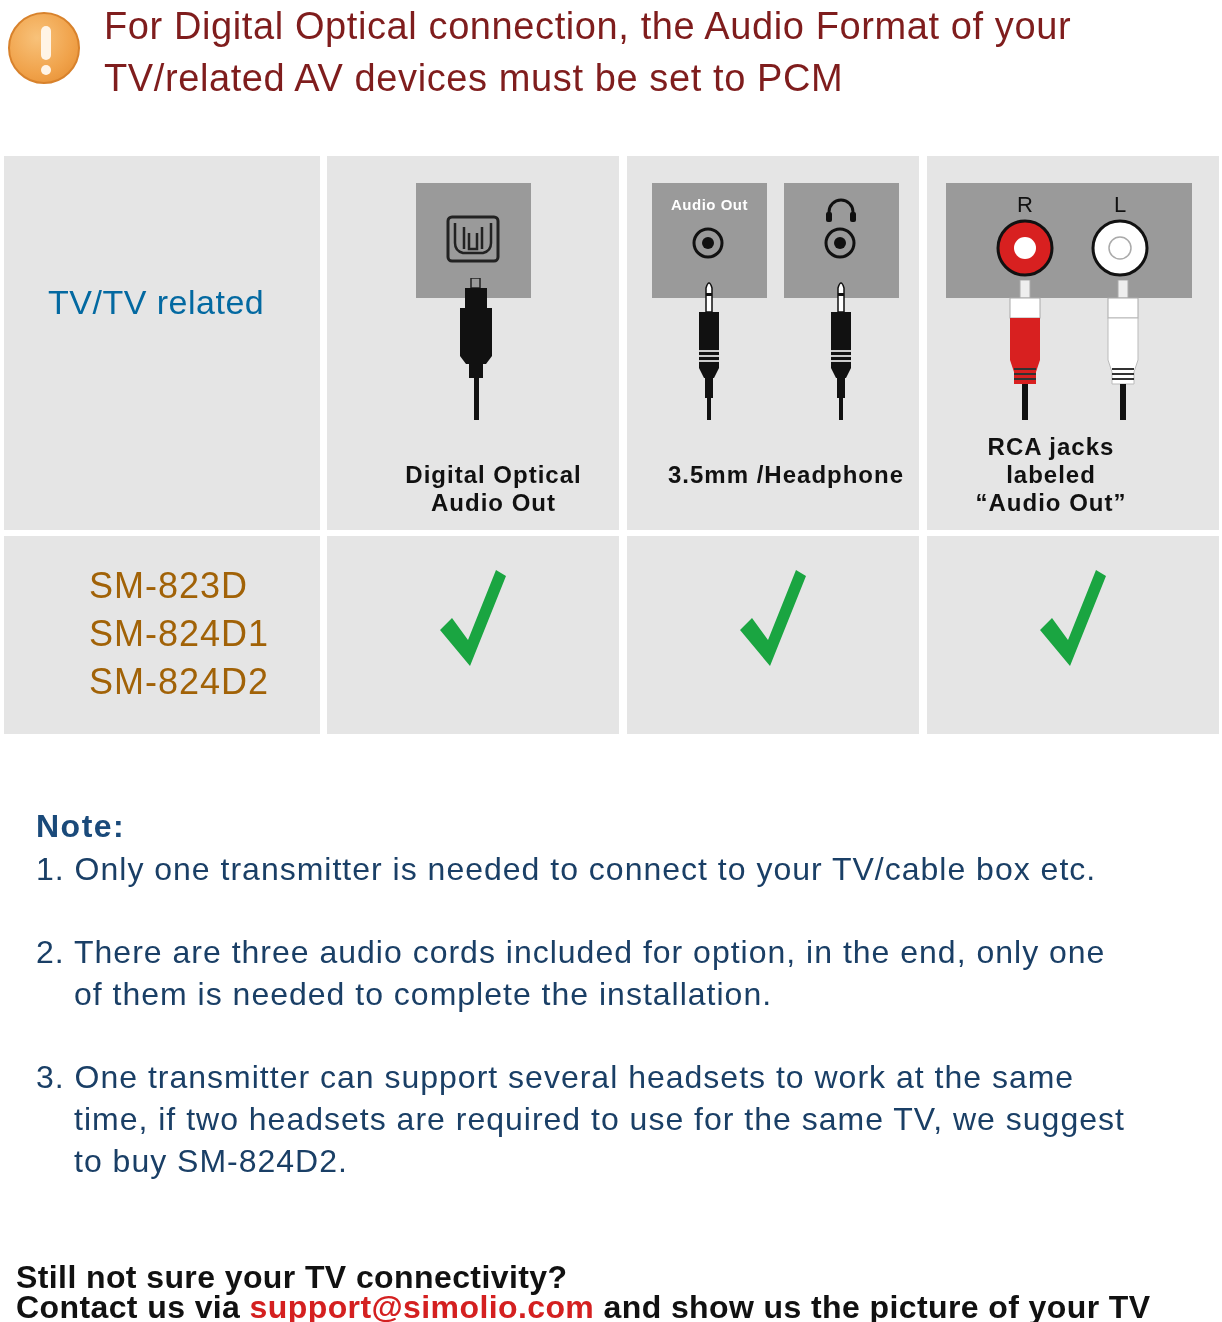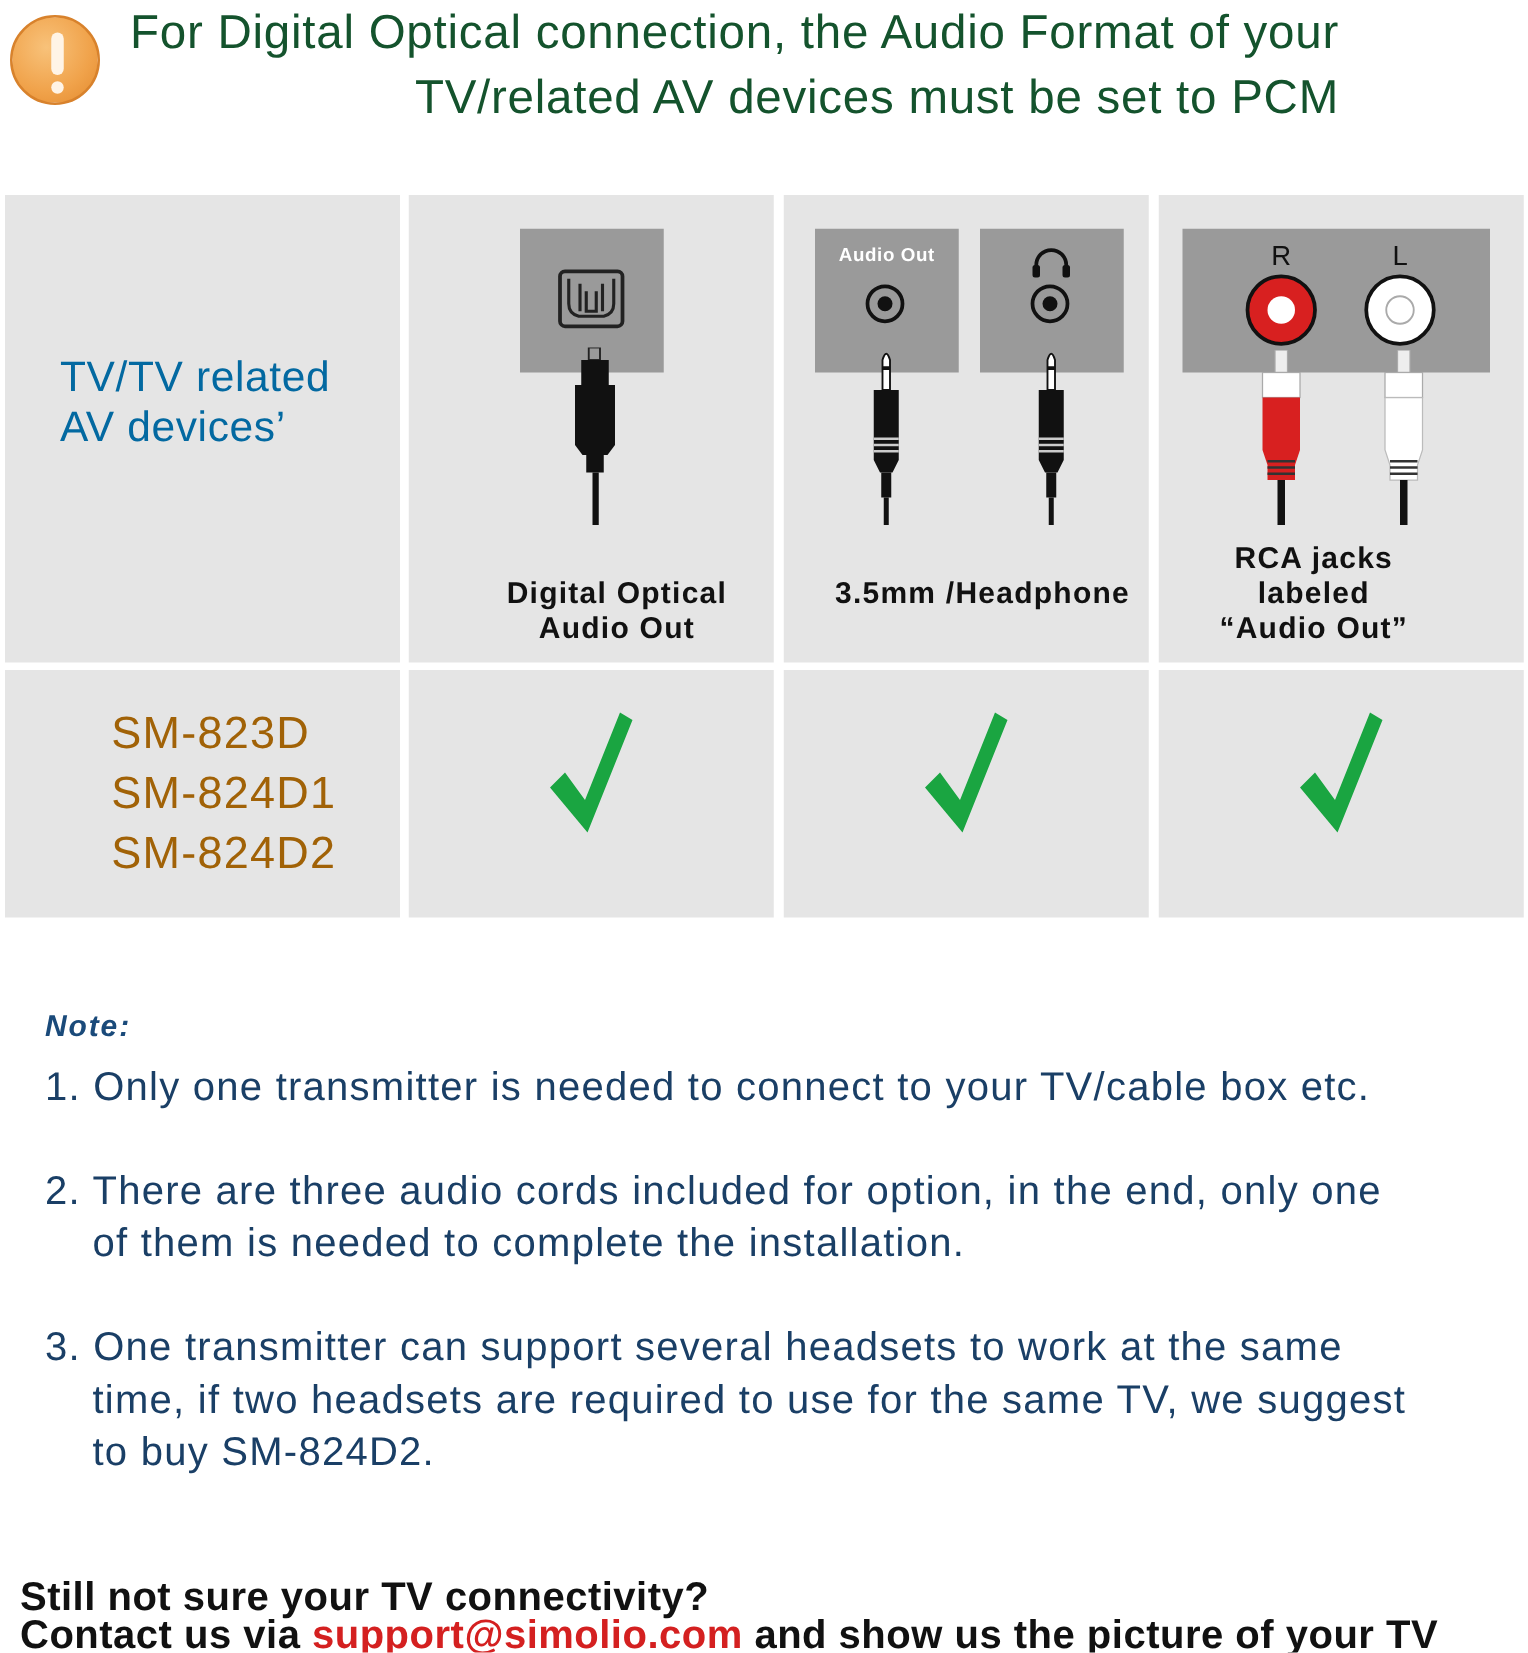--- a/index.html
+++ b/index.html
@@ -4,33 +4,33 @@
 <style>
   * { margin:0; padding:0; box-sizing:border-box; }
   html, body { width:1222px; height:1322px; background:#ffffff; overflow:hidden; }
   body { position:relative; font-family:"Liberation Sans", sans-serif; color:#111; }
 
   .warn { position:absolute; left:8px; top:12px; width:72px; height:72px; border-radius:50%;
           background: radial-gradient(circle at 40% 35%, #f8c27a 0%, #f0a24a 60%, #e38a2e 100%);
           border:2px solid #d8822c; }
   .warn .bar { position:absolute; left:31px; top:12px; width:10px; height:34px; background:#fff4e6; border-radius:5px; }
   .warn .dot { position:absolute; left:31px; top:51px; width:10px; height:10px; background:#fff4e6; border-radius:50%; }
-  .headline { position:absolute; left:104px; top:0px; font-size:38px; line-height:52px; color:#14532d; letter-spacing:0.6px;text-align:right; }
+  .headline { position:absolute; left:104px; top:0px; font-size:38px; line-height:52px; color:#7f1d1d; letter-spacing:0.6px; }
 
   .cell { position:absolute; background:#e5e5e5; }
   .hdr-label { position:absolute; left:48px; top:282px; font-size:34px; line-height:40px; color:#0369a1; letter-spacing:0.5px; }
   .col-label { position:absolute; font-weight:bold; font-size:24px; line-height:28px; color:#111; text-align:center; letter-spacing:1px; }
 
   .panel { position:absolute; background:#9a9a9a; }
   .panel-text { position:absolute; color:#fff; font-weight:bold; font-size:15px; text-align:center; letter-spacing:0.5px; }
   .rl { position:absolute; font-size:22px; color:#111; }
 
   .models { position:absolute; left:89px; top:562px; font-size:36px; line-height:48px; color:#a16207; letter-spacing:1px; }
 
-  .note-head { position:absolute; left:36px; top:808px; font-size:24px; font-weight:bold; color:#1a4a7a; letter-spacing:1.5px;font-style:italic; }
+  .note-head { position:absolute; left:36px; top:808px; font-size:32px; font-weight:bold; color:#1a4a7a; letter-spacing:1.5px; }
   .note { position:absolute; left:36px; font-size:32px; line-height:42px; color:#1a3f66; letter-spacing:1px; }
   .note .indent { padding-left:38px; display:block; }
 
   .footer { position:absolute; left:16px; font-size:32px; font-weight:bold; color:#111; letter-spacing:0.4px; }
   .footer .email { color:#d42020; }
 </style>
 </head>
 <body>
 
 <div class="warn">
@@ -38,21 +38,20 @@
     <div class="dot"></div>
 </div>
 <div class="headline">
   <div>For Digital Optical connection, the Audio Format of your</div>
   <div>TV/related AV devices must be set to PCM</div>
 </div>
 
 <div class="cell" style="left:4px;top:156px;width:316px;height:374px;"></div>
 <div class="hdr-label">
   <div>TV/TV related</div>
-  <div>AV devices’</div>
 </div>
 
 <div class="cell" style="left:327px;top:156px;width:292px;height:374px;"></div>
 <div class="panel" style="left:416px;top:183px;width:115px;height:115px;"></div>
 <svg style="position:absolute;left:446px;top:215px;" width="56" height="50" viewBox="0 0 56 50">
   <rect x="2" y="2" width="50" height="44" rx="4" fill="none" stroke="#222" stroke-width="3"></rect>
   <path d="M9 8 V28 Q9 36 17 38 H37 Q45 36 45 28 V8" fill="none" stroke="#222" stroke-width="2.5"></path>
   <path d="M18 12 V34 M36 12 V34 M23 18 V34 H31 V18" fill="none" stroke="#222" stroke-width="2.5"></path>
 </svg>
 <svg style="position:absolute;left:456px;top:278px;" width="40" height="142" viewBox="0 0 40 142">

